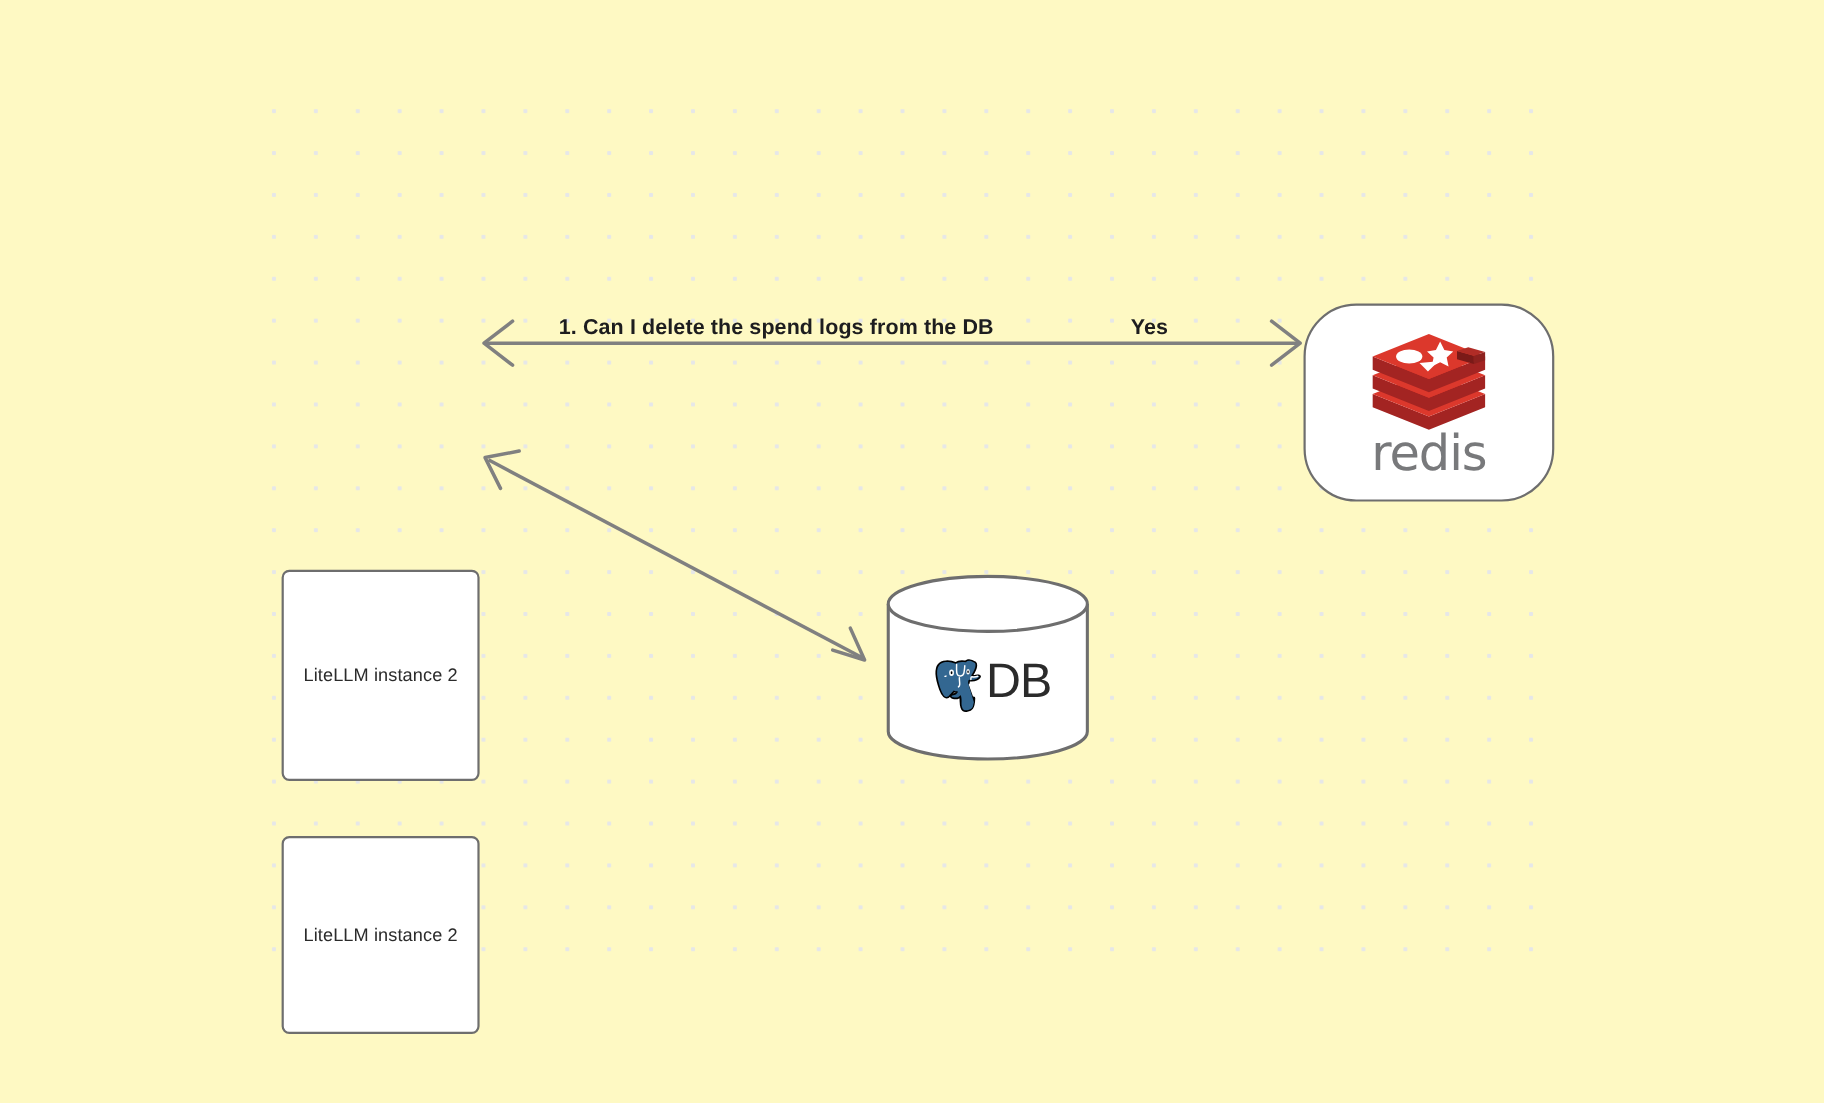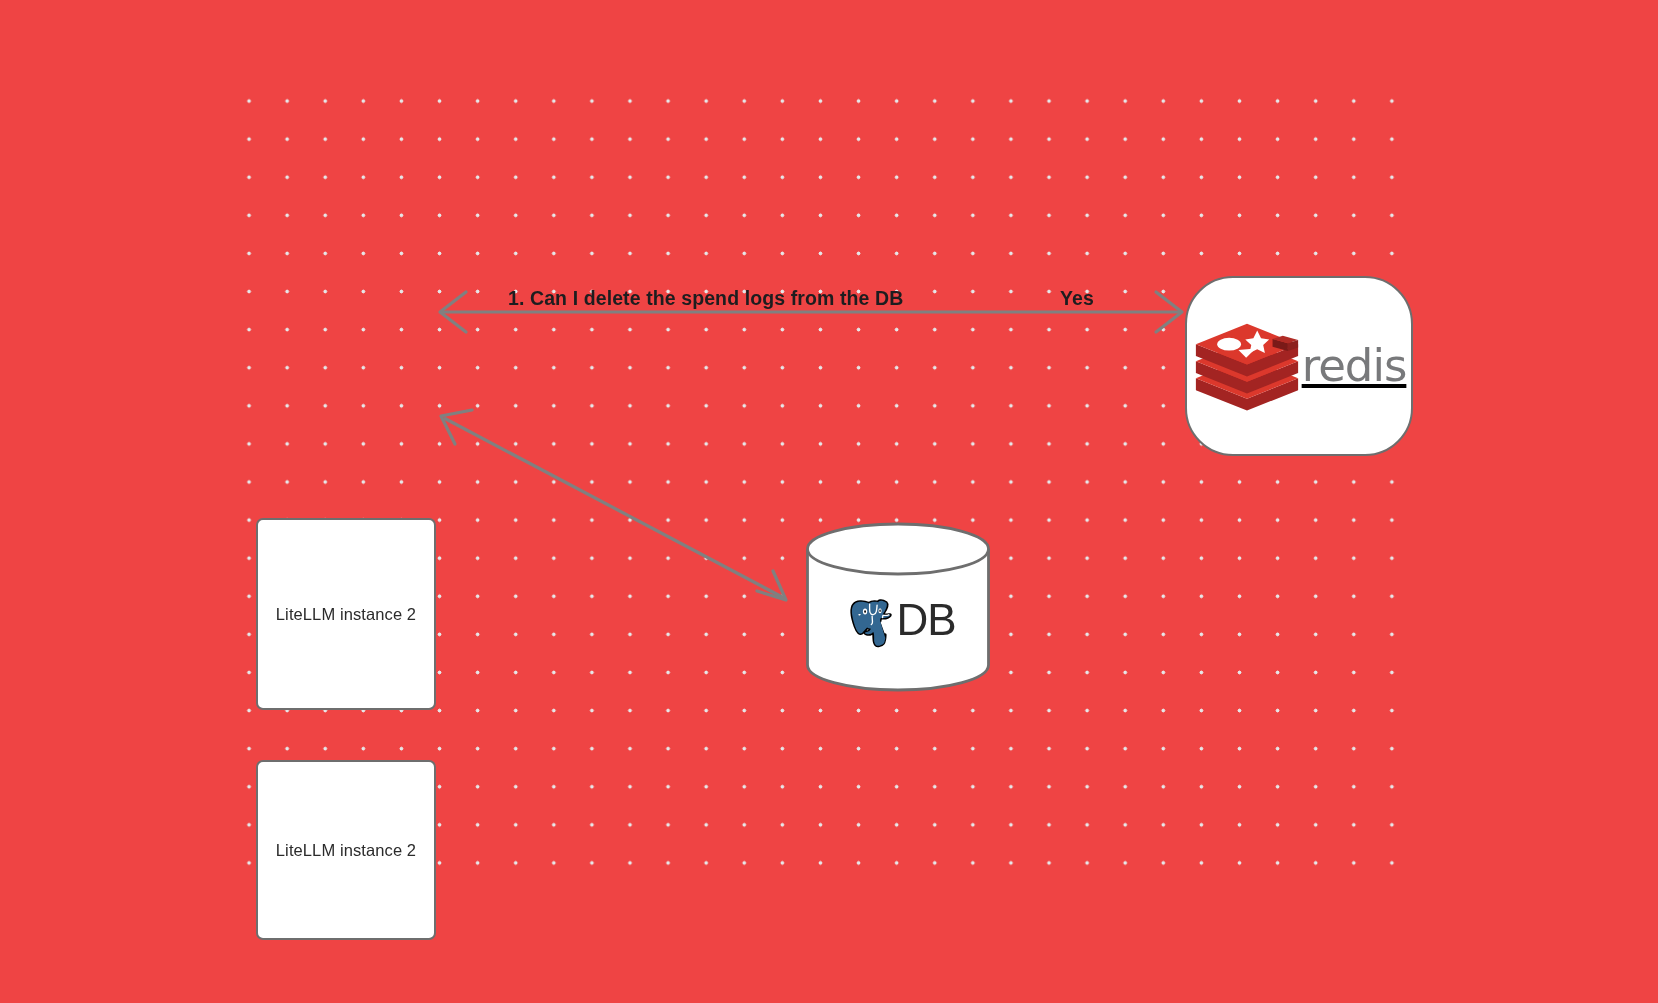--- a/index.html
+++ b/index.html
@@ -9,21 +9,21 @@
     background: #f7f7f7;
   }
   body {
     font-family: "Liberation Sans", sans-serif;
     -webkit-font-smoothing: antialiased;
   }
   #canvas {
     position: relative;
     width: 1658px;
     height: 1003px;
-    background: #ef4444;
+    background: #fef9c3;
     overflow: hidden;
   }
   
   #dot-grid {
     position: absolute;
     left: 228px;
     top: 80px;
     width: 1188px;
     height: 806px;
     background-image: radial-gradient(#e6e7e8 1.9px, transparent 2px);
@@ -63,25 +63,24 @@
     background: #ffffff;
     border: 2.5px solid #6e6e6e;
     border-radius: 48px;
     box-sizing: border-box;
     display: flex;
     align-items: center;
     justify-content: center;
   }
   .redis-logo-wrap {
     display: flex;
-    flex-direction: row;
+    flex-direction: column;
     align-items: center;
     justify-content: center;
     padding-top: 4px;
-    text-decoration: underline;
   }
   .redis-wordmark {
     font-family: "DejaVu Sans", sans-serif;
     font-size: 45px;
     color: #78797b;
     letter-spacing: -1px;
     line-height: 0.95;
     margin-top: -3px;
     font-weight: 400;
   }
@@ -115,21 +114,21 @@
   .edge-label {
     position: absolute;
     font-family: "Liberation Sans", sans-serif;
     font-weight: bold;
     font-size: 19.5px;
     color: #1d1d1f;
     white-space: nowrap;
     letter-spacing: 0.1px;
   }
   #label-step1 { left: 508px; top: 287px; }
-  #label-step1-yes { left: 1060px; top: 287px; }
+  #label-step1-yes { left: 1028px; top: 287px; }
   #label-step2 { left: 588px; top: 464px; }
 
   svg.edges {
     position: absolute;
     left: 0; top: 0;
     width: 1658px;
     height: 1003px;
     pointer-events: none;
     overflow: visible;
   }

